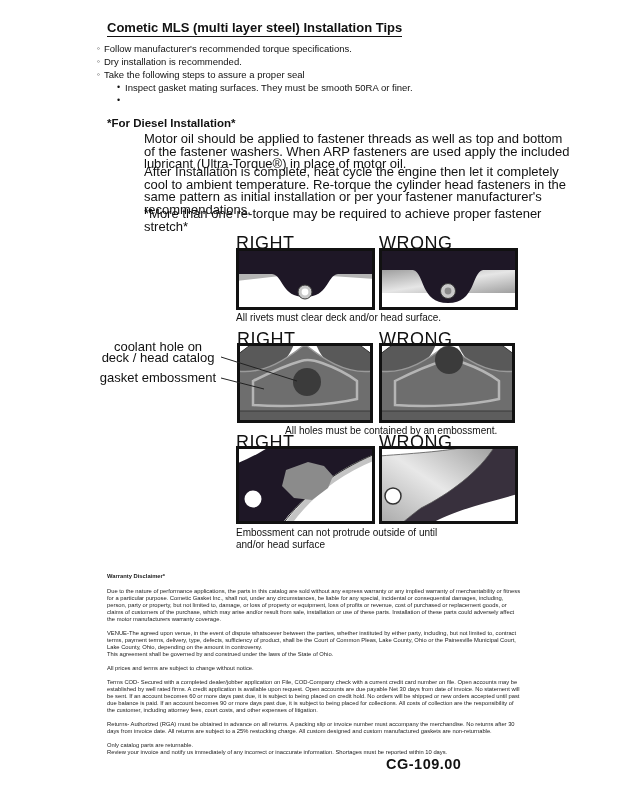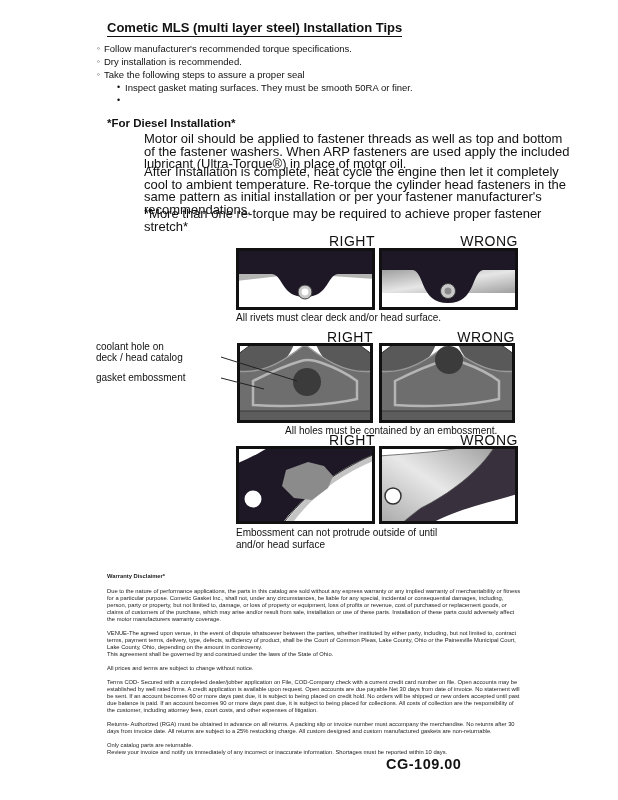--- a/index.html
+++ b/index.html
@@ -11,25 +11,25 @@
   .tips{left:97px;top:42px;font-size:9.5px;line-height:13px;width:440px;}
   .tip{display:flex;}
   .tip .b{width:7px;font-size:8px;flex:0 0 auto;}
   .tip.sub{padding-left:20px;}
   .tip.sub .b{font-size:9px;width:8px;}
   .dheading{left:107px;top:117px;font-size:11.5px;font-weight:bold;}
   .para{left:107px;width:428px;font-size:13px;line-height:12.5px;margin-left:37px;}
   .p1{top:133px;}
   .p2{top:166px;}
   .pnote{top:208px;}
-  .dg-h{font-size:14px;letter-spacing:0.5px;text-align:right;}
+  .dg-h{font-size:18px;letter-spacing:0.5px;text-align:left;}
   .panel{position:absolute;}
   .panel svg{display:block;}
   .caption{font-size:10px;line-height:11.5px;}
-  .lblbox{left:96px;width:124px;text-align:left;font-size:10px;line-height:11px;}
+  .lblbox{left:96px;width:124px;text-align:center;font-size:13px;line-height:11px;}
   .legal{left:107px;top:573px;width:416px;font-size:5.8px;line-height:7px;color:#222;}
   .legal .lh{font-weight:bold;margin:0 0 8px 0;}
   .legal p{margin:0 0 7px 0;}
   .legal p.joined{margin-bottom:0;}
   .pagenum{left:386px;top:756px;font-size:14.5px;letter-spacing:0.5px;font-weight:bold;}
 </style>
 </head>
 <body>
 
 <div class="abs title"><span>Cometic MLS (multi layer steel) Installation Tips</span></div>

